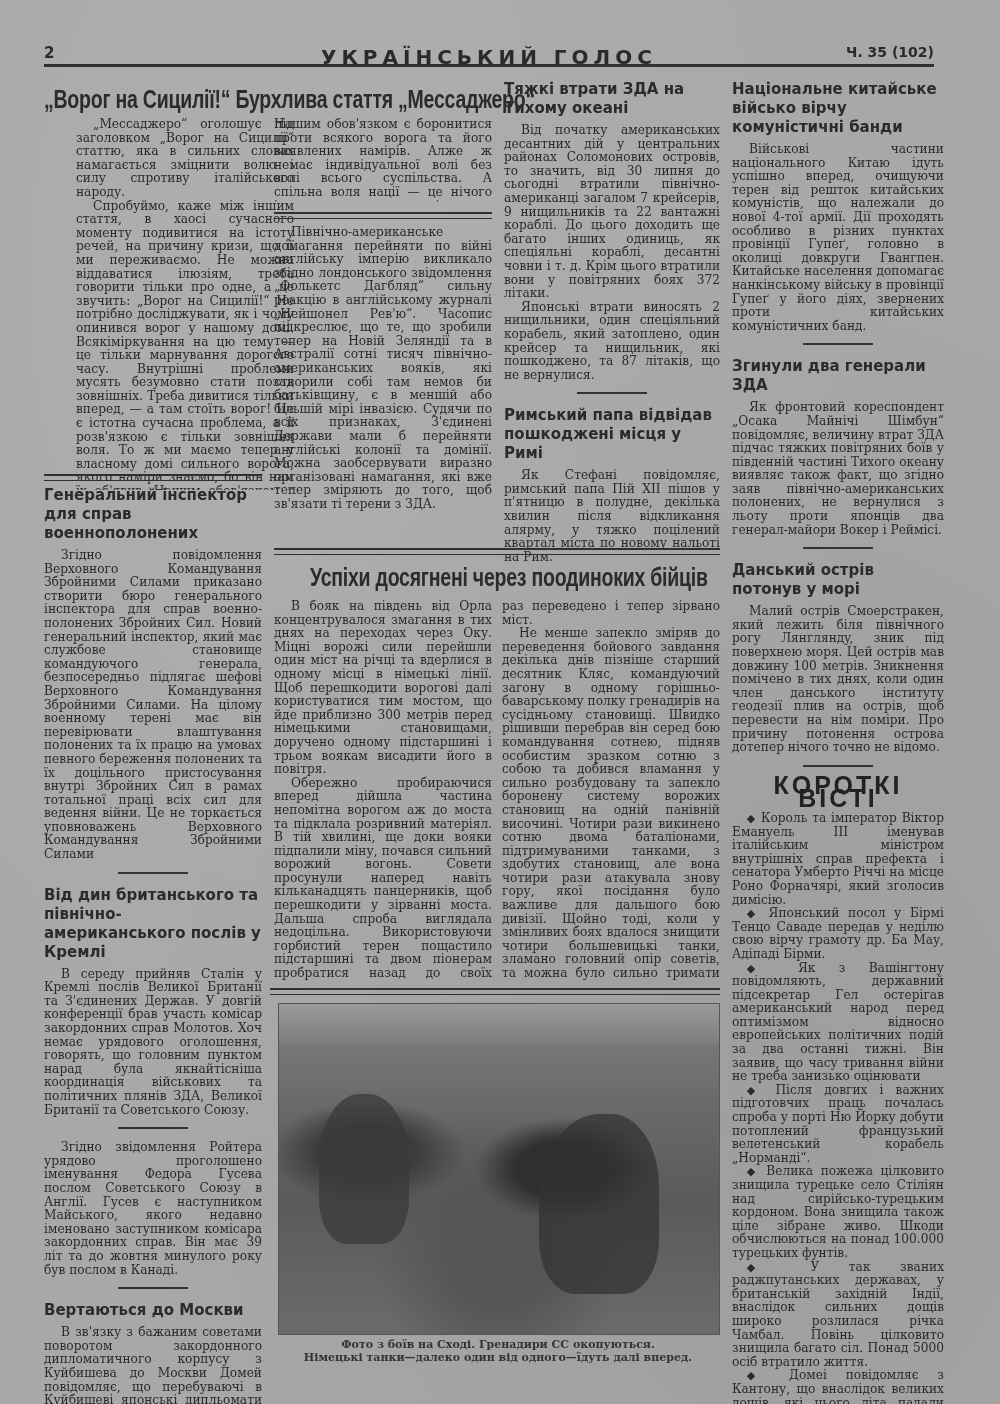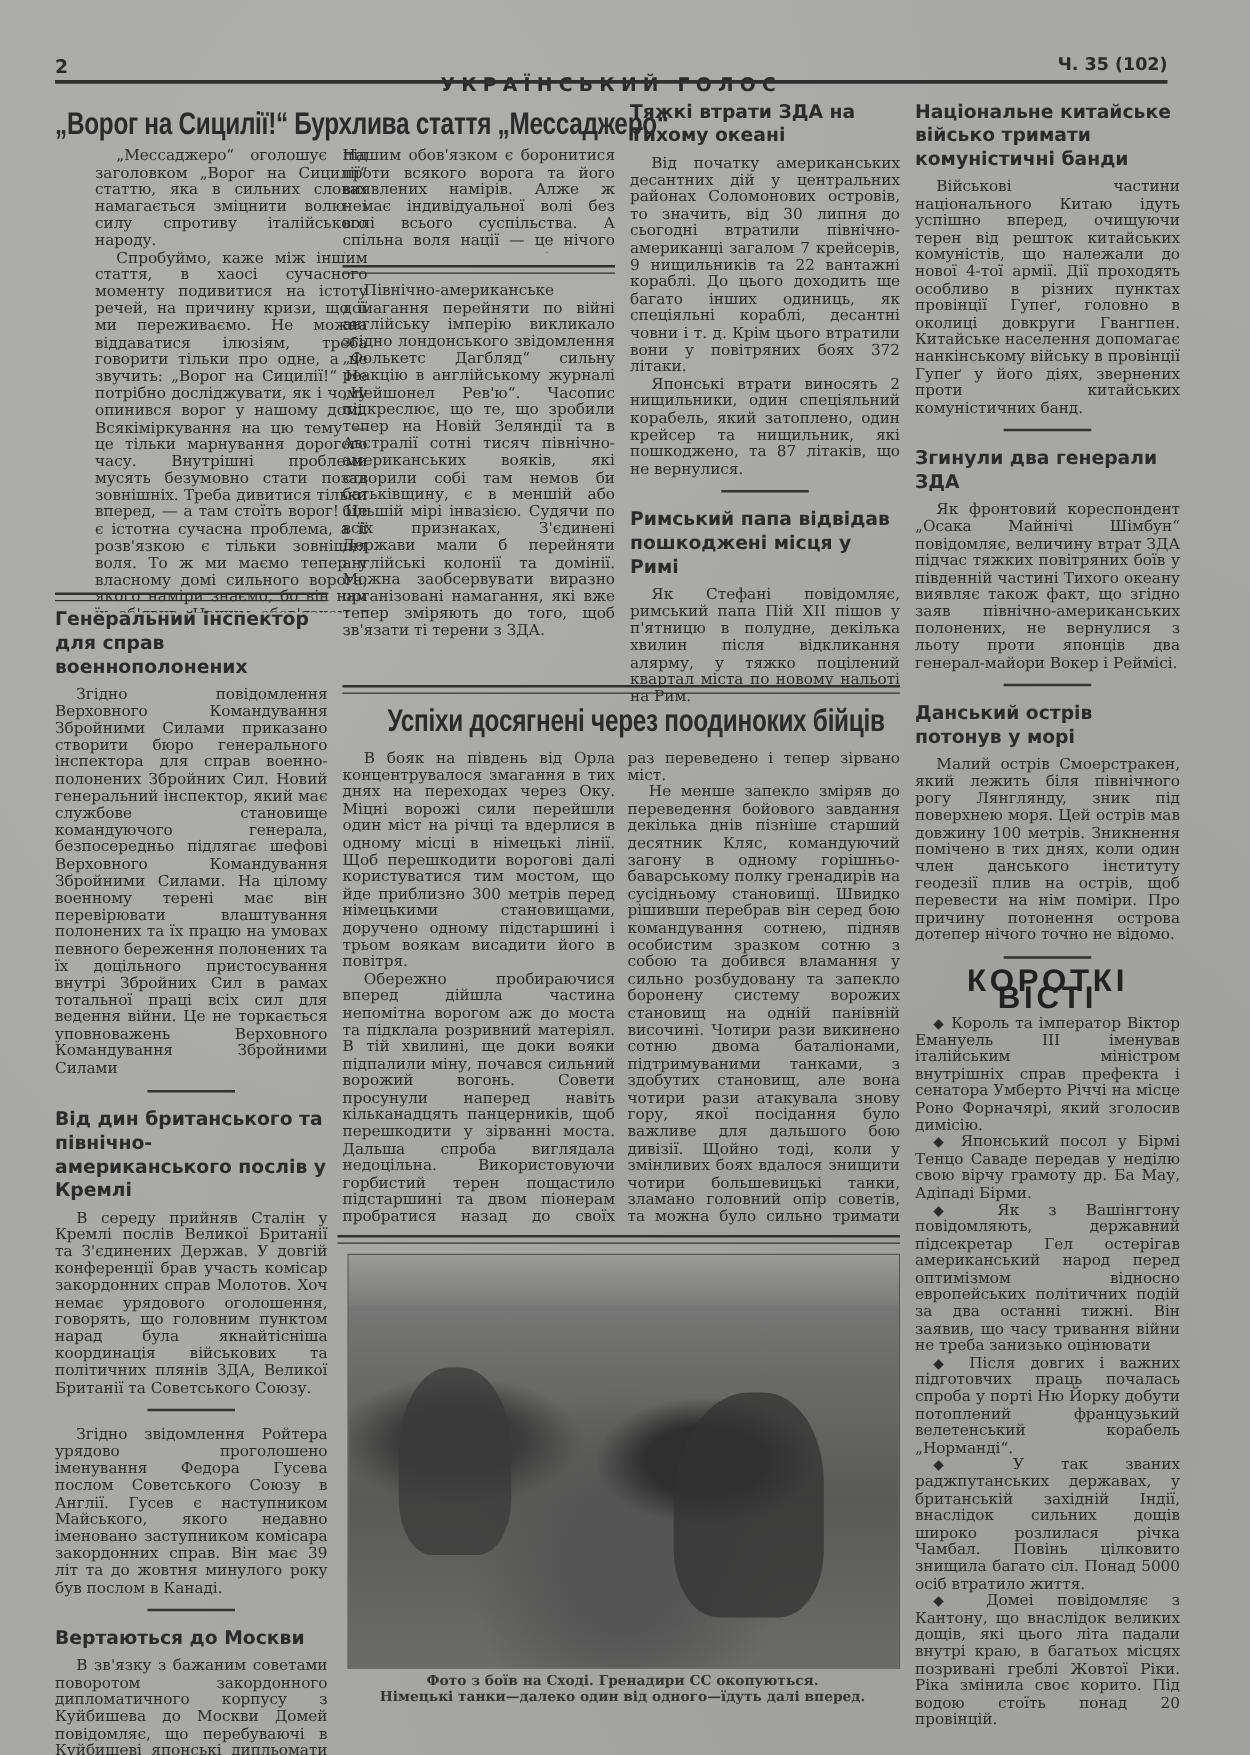--- a/index.html
+++ b/index.html
@@ -11,21 +11,21 @@
     position: relative;
   }
   .page { position: absolute; left: 0; top: 0; width: 1000px; height: 1404px;
     background:
       radial-gradient(ellipse at 30% 20%, rgba(255,255,255,0.08), transparent 60%),
       radial-gradient(ellipse at 80% 80%, rgba(0,0,0,0.06), transparent 60%),
       #a8a8a6;
   }
   .masthead { position: absolute; left: 44px; top: 44px; width: 890px; height: 22px; }
   .masthead .pg { position: absolute; left: 0; top: 0; font-weight: bold; font-size: 15px; font-family: "DejaVu Sans", sans-serif; }
-  .masthead .title { position: absolute; left: 0; width: 100%; top: 15px; text-align: center; font-weight: bold; font-size: 15px; letter-spacing: 5px; font-family: "DejaVu Sans", sans-serif; }
+  .masthead .title { position: absolute; left: 0; width: 100%; top: 1px; text-align: center; font-weight: bold; font-size: 20px; letter-spacing: 5px; font-family: "DejaVu Sans", sans-serif; }
   .masthead .issue { position: absolute; right: 0; top: 0; font-weight: bold; font-size: 14px; font-family: "DejaVu Sans", sans-serif; }
   .rule-top { position: absolute; left: 44px; top: 64px; width: 890px; height: 3px; background: #303030; }
 
   .col { position: absolute; font-size: 12.2px; line-height: 13.6px; text-align: justify; }
   .col p { margin: 0; text-indent: 1.4em; }
   .head { font-family: "DejaVu Sans", sans-serif; font-weight: bold; text-align: left; line-height: 19px; font-size: 15px; margin: 0 0 6px 0; color: #2b2b2b; }
   .head.big { font-family: "Liberation Sans Narrow", "Liberation Sans", sans-serif; font-size: 25px; line-height: 30px; transform: scaleX(0.78); transform-origin: left center; white-space: nowrap; text-align: left; letter-spacing: -0.3px; }
   .shortrule { width: 70px; height: 2px; background: #333; margin: 10px auto 12px auto; }
   .dblrule { position: absolute; height: 4px; border-top: 2px solid #303030; border-bottom: 1px solid #303030; }
 
@@ -77,35 +77,36 @@
   <div class="col" style="left:504px;top:80px;width:216px;">
     <div class="head">Тяжкі втрати ЗДА на Тихому океані</div>
     <p>Від початку американських десантних дій у центральних районах Соломонових островів, то значить, від 30 липня до сьогодні втратили північно-американці загалом 7 крейсерів, 9 нищильників та 22 вантажні кораблі. До цього доходить ще багато інших одиниць, як спеціяльні кораблі, десантні човни і т. д. Крім цього втратили вони у повітряних боях 372 літаки.</p>
     <p>Японські втрати виносять 2 нищильники, один спеціяльний корабель, який затоплено, один крейсер та нищильник, які пошкоджено, та 87 літаків, що не вернулися.</p>
     <div class="shortrule"></div>
     <div class="head">Римський папа відвідав пошкоджені місця у Римі</div>
     <p>Як Стефані повідомляє, римський папа Пій XII пішов у п'ятницю в полудне, декілька хвилин після відкликання алярму, у тяжко поцілений квартал міста по новому нальоті на Рим.</p>
   </div>
 
   <div class="col" style="left:732px;top:80px;width:212px;">
-    <div class="head">Національне китайське військо тримати комуністичні банди</div>
+    <div class="head">Національне китайське військо вірчу комуністичні банди</div>
     <p>Військові частини національного Китаю ідуть успішно вперед, очищуючи терен від решток китайських комуністів, що належали до нової 4-тої армії. Дії проходять особливо в різних пунктах провінції Гупеґ, головно в околиці довкруги Гвангпен. Китайське населення допомагає нанкінському війську в провінції Гупеґ у його діях, звернених проти китайських комуністичних банд.</p>
     <div class="shortrule"></div>
     <div class="head">Згинули два генерали ЗДА</div>
     <p>Як фронтовий кореспондент „Осака Майнічі Шімбун“ повідомляє, величину втрат ЗДА підчас тяжких повітряних боїв у південній частині Тихого океану виявляє також факт, що згідно заяв північно-американських полонених, не вернулися з льоту проти японців два генерал-майори Вокер і Реймісі.</p>
     <div class="shortrule"></div>
     <div class="head">Данський острів потонув у морі</div>
     <p>Малий острів Смоерстракен, який лежить біля північного рогу Лянгляндy, зник під поверхнею моря. Цей острів мав довжину 100 метрів. Зникнення помічено в тих днях, коли один член данського інституту геодезії плив на острів, щоб перевести на нім поміри. Про причину потонення острова дотепер нічого точно не відомо.</p>
     <div class="shortrule"></div>
     <div class="kv">КОРОТКІ ВІСТІ</div>
     <div class="bullet">
       <p><span class="diamond">◆</span> <span>Король та імператор Віктор Емануель III іменував італійським міністром внутрішніх справ префекта і сенатора Умберто Річчі на місце Роно Форначярі, який зголосив димісію.</span></p>
       <p><span class="diamond">◆</span> <span>Японський посол у Бірмі Тенцо Саваде передав у неділю свою вірчу грамоту др. Ба Мау, Адіпаді Бірми.</span></p>
       <p><span class="diamond">◆</span> <span>Як з Вашінгтону повідомляють, державний підсекретар Гел остерігав американський народ перед оптимізмом відносно европейських політичних подій за два останні тижні. Він заявив, що часу тривання війни не треба занизько оцінювати</span></p>
       <p><span class="diamond">◆</span> <span>Після довгих і важних підготовчих праць почалась спроба у порті Ню Йорку добути потоплений французький велетенський корабель „Норманді“.</span></p>
+      <p><span class="diamond">◆</span> <span>Велика пожежа цілковито знищила турецьке село Стіліян над сирійсько-турецьким кордоном. Вона знищила також ціле зібране живо. Шкоди обчислюються на понад 100.000 турецьких фунтів.</span></p>
       <p><span class="diamond">◆</span> <span>У так званих раджпутанських державах, у британській західній Індії, внаслідок сильних дощів широко розлилася річка Чамбал. Повінь цілковито знищила багато сіл. Понад 5000 осіб втратило життя.</span></p>
       <p><span class="diamond">◆</span> <span>Домеі повідомляє з Кантону, що внаслідок великих дощів, які цього літа падали внутрі краю, в багатьох місцях позривані греблі Жовтої Ріки. Ріка змінила своє корито. Під водою стоїть понад 20 провінцій.</span></p>
     </div>
   </div>
 
   <div class="dblrule" style="left:44px;top:474px;width:218px;"></div>
   <div class="col" style="left:44px;top:486px;width:218px;">
     <div class="head">Генеральний інспектор для справ военнополонених</div>
     <p>Згідно повідомлення Верховного Командування Збройними Силами приказано створити бюро генерального інспектора для справ военно-полонених Збройних Сил. Новий генеральний інспектор, який має службове становище командуючого генерала, безпосередньо підлягає шефові Верховного Командування Збройними Силами. На цілому военному терені має він перевірювати влаштування полонених та їх працю на умовах певного береження полонених та їх доцільного пристосування внутрі Збройних Сил в рамах тотальної праці всіх сил для ведення війни. Це не торкається уповноважень Верховного Командування Збройними Силами</p>
     <div class="shortrule"></div>

